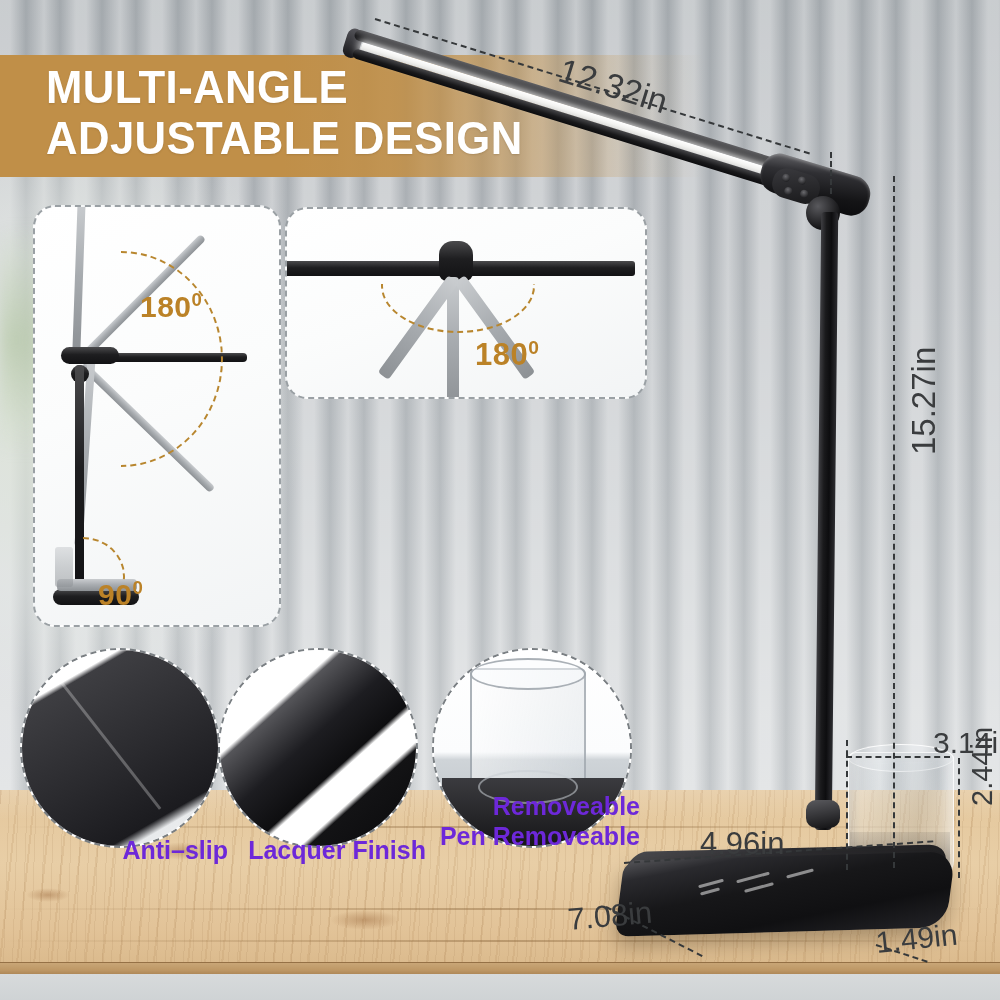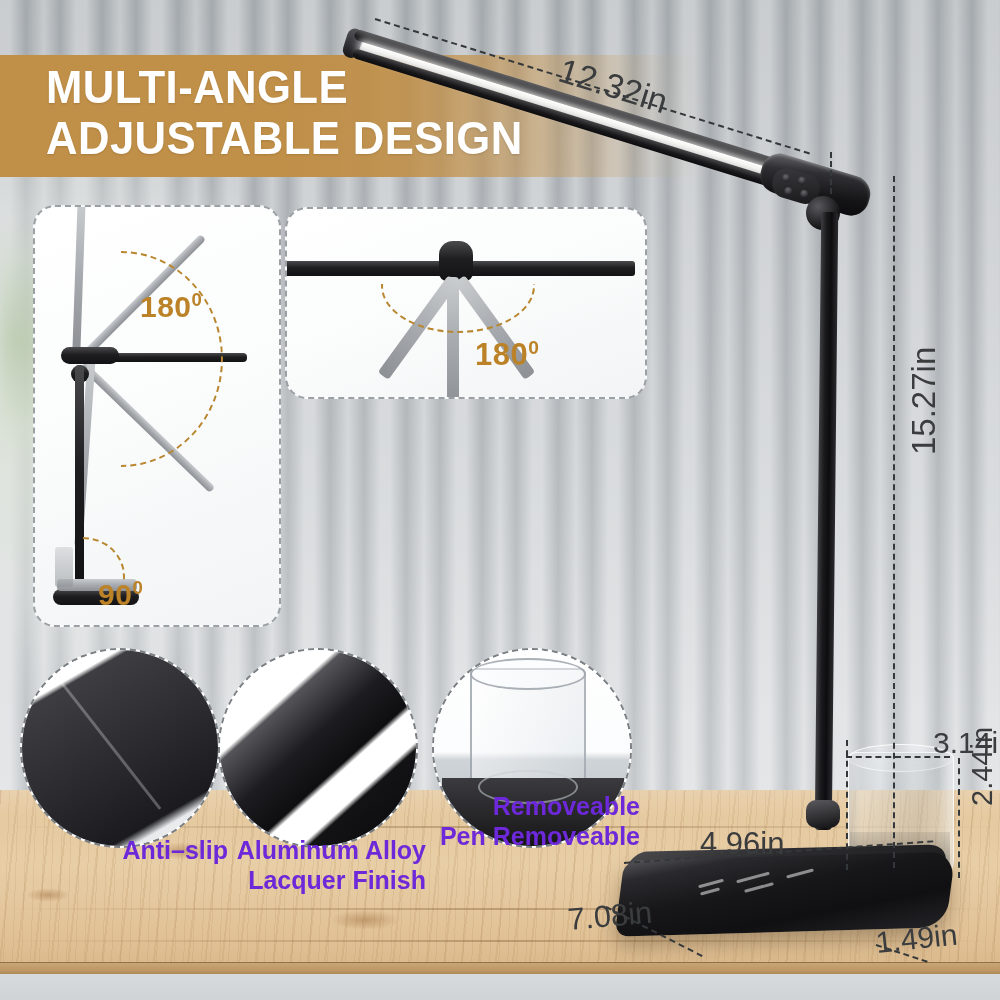--- a/index.html
+++ b/index.html
@@ -303,21 +303,20 @@
     <div style="position:absolute;left:20px;top:10px;width:3px;height:190px;background:rgba(255,255,255,.28);transform:rotate(-38deg);transform-origin:top left;"></div>
   </div>
   <div class="feat-cap" style="left:8px;top:836px;">
     <div>Anti–slip</div>
   </div>
 
   <div class="feat" style="left:218px;top:648px;">
     <div class="inner" style="background:linear-gradient(138deg,#ffffff 0%,#ffffff 28%,#555559 30%,#1d1d21 46%,#0e0e10 60%,#ffffff 62%,#ffffff 72%,#131315 74%,#09090b 100%);"></div>
   </div>
   <div class="feat-cap" style="left:206px;top:836px;">
-    <div>Aluminum Alloy</div>
     <div>Lacquer Finish</div>
   </div>
 
   <div class="feat" style="left:432px;top:648px;">
     <div class="inner" style="background:linear-gradient(180deg,#ffffff 0%,#fbfcfd 52%,#cfd4d8 56%,#b9bfc4 100%);"></div>
     <div style="position:absolute;left:36px;top:18px;width:112px;height:150px;border:2px solid rgba(150,158,165,.75);border-radius:6px 6px 26px 26px;background:linear-gradient(100deg,rgba(255,255,255,.5),rgba(205,212,218,.35));"></div>
     <div style="position:absolute;left:36px;top:8px;width:112px;height:28px;border:2px solid rgba(150,158,165,.8);border-radius:50%;background:rgba(250,252,253,.5);"></div>
     <div style="position:absolute;left:8px;top:128px;width:182px;height:70px;background:linear-gradient(180deg,#3b3b3f,#151517);"></div>
     <div style="position:absolute;left:44px;top:120px;width:96px;height:30px;border:2px solid rgba(200,206,212,.55);border-radius:50%;"></div>
   </div>

